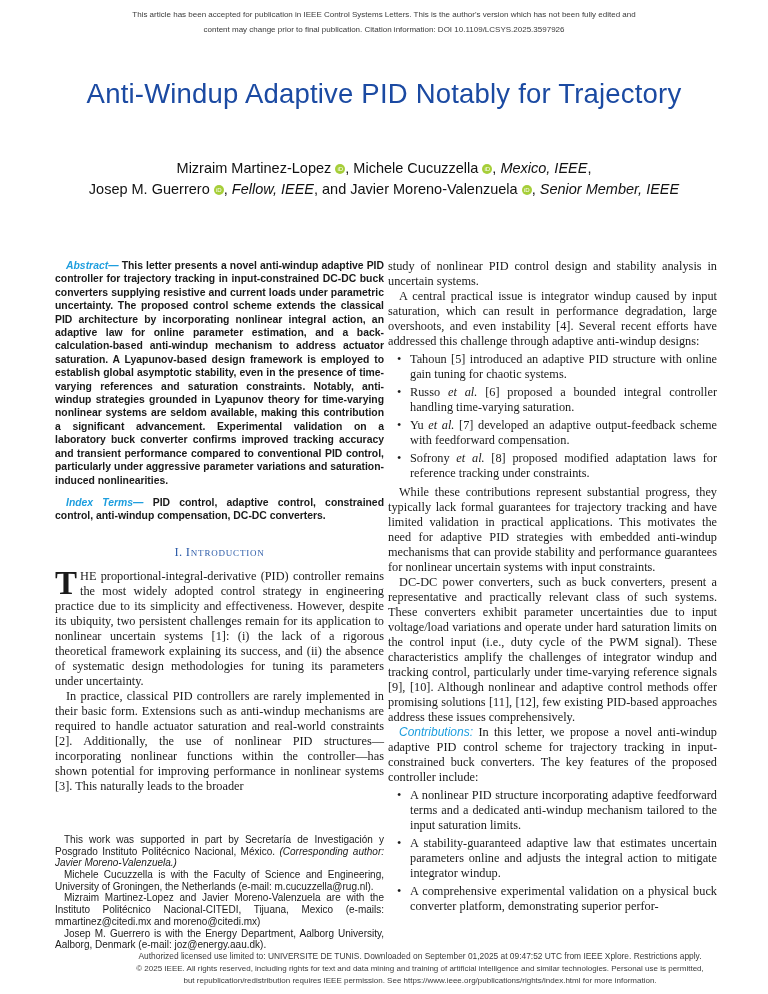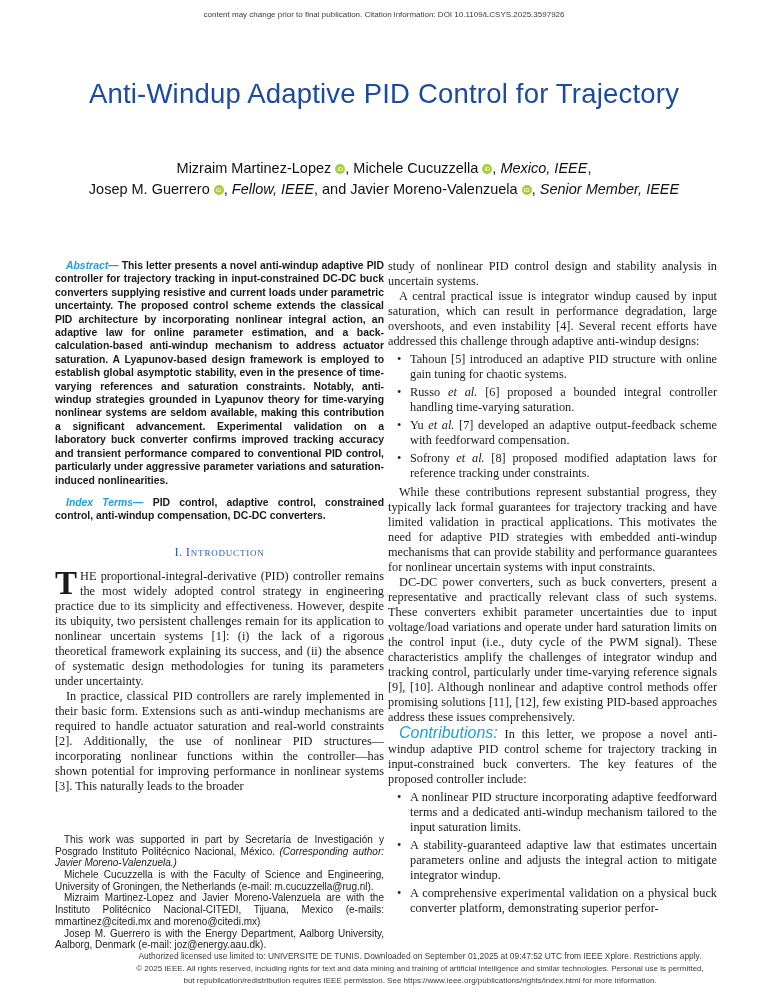--- a/index.html
+++ b/index.html
@@ -73,21 +73,21 @@
     font-size:12.3px;line-height:15px;
     text-align:justify;margin:0;
   }
   .body-p.indent{text-indent:11px;}
   .dropcap{
     float:left;
     font-size:33px;line-height:27px;
     font-weight:bold;
     padding-right:3px;padding-top:1px;
   }
-  .contrib-label{color:#1e9ede;font-style:italic;font-family:"Liberation Sans", sans-serif;font-size:16px;}
+  .contrib-label{color:#1e9ede;font-style:italic;font-family:"Liberation Sans", sans-serif;font-size:12px;}
   .etal{font-style:italic;}
   
   .bullet{
     display:flex;
     font-size:12.3px;line-height:15px;
     text-align:justify;
     margin-top:3px;
   }
   .bullet .dot{width:13px;padding-left:9px;flex:none;}
   .bullet .btext{flex:1;}
@@ -108,25 +108,26 @@
     font-size:8px;line-height:11.5px;color:#3a3a3a;padding-left:36px;
   }
   .bottom-notice .l1{font-size:8.4px;margin-bottom:1px;}
 </style>
 </head>
 <body>
 
 <div class="page">
 
   <div class="top-notice">
+    <div>This article has been accepted for publication in IEEE Control Systems Letters. This is the author's version which has not been fully edited and</div>
     <div>content may change prior to final publication. Citation information: DOI 10.1109/LCSYS.2025.3597926</div>
   </div>
 
   <div class="paper-title">
-    <div>Anti-Windup Adaptive PID Control for Trajectory</div>
+    <div>Anti-Windup Adaptive PID Notably for Trajectory</div>
   </div>
 
   <div class="authors">
     <div><span>Mizraim Martinez-Lopez</span> <span class="orcid">iD</span><span>, Michele Cucuzzella</span> <span class="orcid">iD</span><span>, </span><span class="role">Mexico, IEEE</span><span>,</span></div>
     <div><span>Josep M. Guerrero</span> <span class="orcid">iD</span><span>, </span><span class="role">Fellow, IEEE</span><span>, and Javier Moreno-Valenzuela</span> <span class="orcid">iD</span><span>, </span><span class="role">Senior Member, IEEE</span></div>
   </div>
 
   <div class="columns">
 
     <div class="col">

